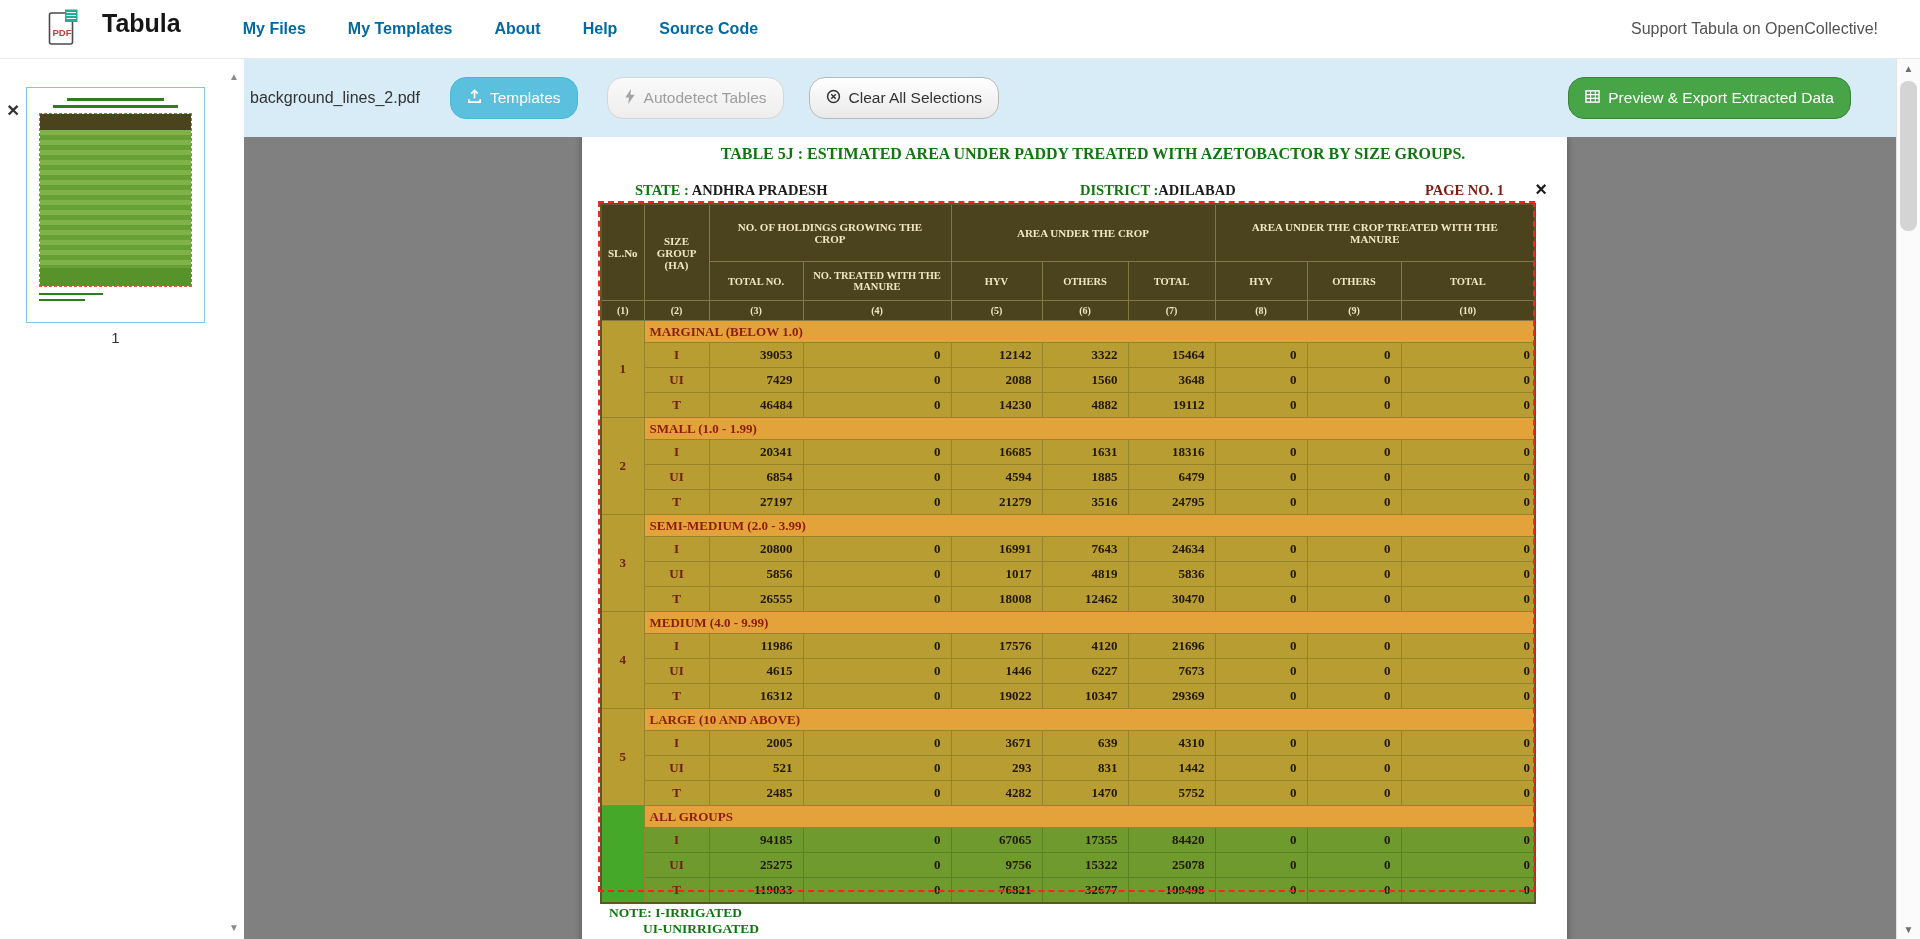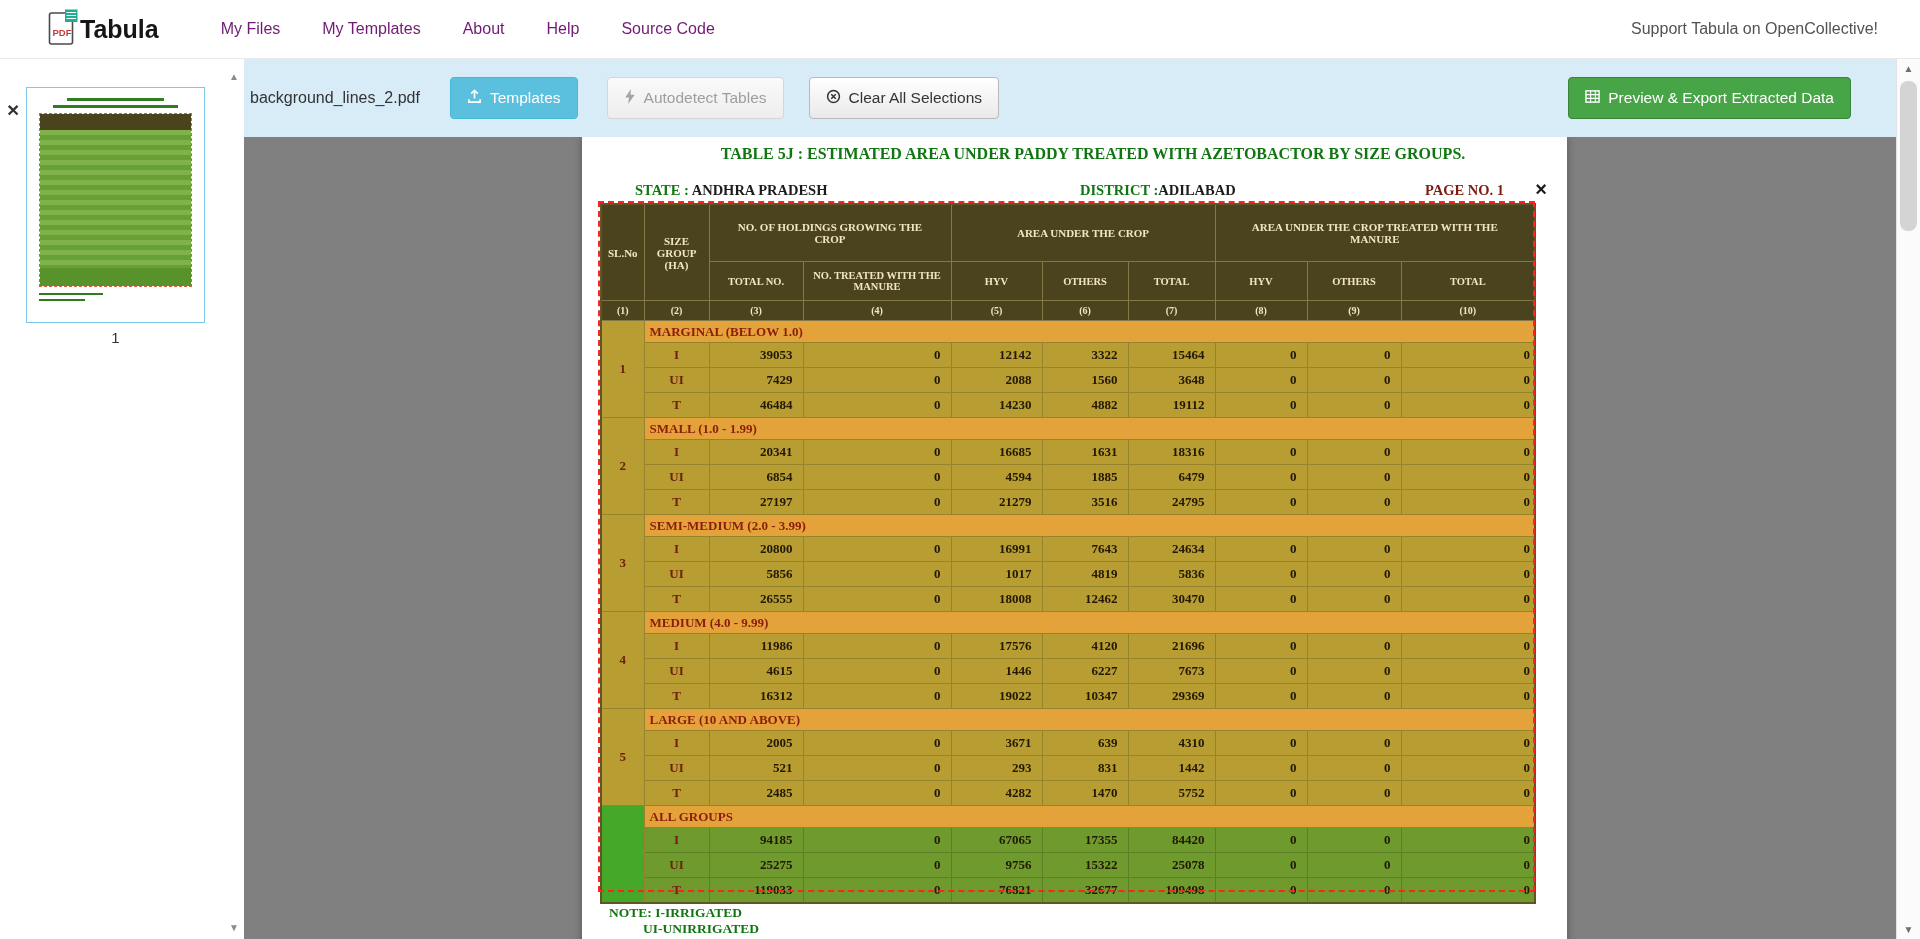--- a/index.html
+++ b/index.html
@@ -3,24 +3,24 @@
 <meta charset="utf-8">
 <style>
   * { margin:0; padding:0; box-sizing:border-box; }
   html,body { background:#fff; }
   body { font-family:"Liberation Sans", sans-serif; }
   .app { position:relative; width:1920px; height:939px; overflow:hidden; background:#fff; }
 
   
   .navbar { position:absolute; top:0; left:0; width:1920px; height:59px; background:#fff;
             display:flex; align-items:center; padding:0 42px 0 48px; border-bottom:1px solid #e9e9e9; z-index:10; }
-  .brand { display:flex; align-items:center; gap:2px; margin-right:62px; cursor:pointer; }
+  .brand { display:flex; align-items:flex-start; gap:24px; margin-right:62px; cursor:pointer; }
   .brand-text { font-size:25px; font-weight:bold; color:#161616; }
   .nav-links { display:flex; gap:42px; }
-  .nav-links .nav-link { font-size:16px; color:#701a75; text-decoration:none; cursor:pointer; }
+  .nav-links .nav-link { font-size:16px; color:#0369a1; text-decoration:none; cursor:pointer;font-weight:bold; }
   .support { margin-left:auto; font-size:16px; color:#525252; cursor:pointer; }
 
   
   .content { position:absolute; top:59px; left:0; width:1920px; height:880px; display:flex; }
 
   
   .sidebar { position:relative; flex:0 0 244px; background:#fff; }
   .thumb-close { position:absolute; left:7px; top:40px; font-size:21px; font-weight:bold; color:#333; line-height:1; cursor:pointer; }
   .scroll-up { position:absolute; right:5px; top:12px; font-size:10px; color:#8a8a8a; cursor:pointer; }
   .scroll-down { position:absolute; right:5px; bottom:6px; font-size:10px; color:#8a8a8a; cursor:pointer; }
@@ -34,21 +34,21 @@
   .mini-note { margin-top:6px; }
   .mini-note div { height:2px; background:#2f7d1f; margin-bottom:4px; }
   .page-num { position:absolute; left:26px; top:270px; width:179px; text-align:center; font-size:15px; color:#333; }
 
   
   .main-col { position:relative; flex:1 1 auto; display:flex; flex-direction:column; }
 
   
   .toolbar { height:78px; background:#d8ecf7; display:flex; align-items:center; padding:0 45px 0 6px; }
   .filename { font-size:16px; color:#333; margin-right:30px; white-space:nowrap; }
-  .btn { display:inline-flex; align-items:center; gap:8px; height:42px; padding:0 16px; border-radius:4px;
+  .btn { display:inline-flex; align-items:center; gap:8px; height:42px; padding:0 16px; border-radius:16px;
          font-size:15.5px; border:1px solid transparent; cursor:pointer; font-family:inherit; white-space:nowrap; }
   .btn-info { background:#5bc0de; border-color:#46b8da; color:#fff; }
   .btn-default { background:linear-gradient(#ffffff,#e9e9e9); border-color:#b9b9b9; color:#333; margin-left:25px; }
   .btn-disabled { background:linear-gradient(#fafafa,#ededed); border-color:#d6d6d6; color:#9e9e9e; margin-left:29px; cursor:default; }
   .btn-success { background:#47a447; border-color:#398439; color:#fff; margin-left:auto; }
 
   
   .viewer { position:relative; flex:1; background:#808080; overflow:hidden; }
   .pdf-page { position:absolute; left:338px; top:0; width:985px; height:820px; background:#fff; box-shadow:0 0 8px rgba(0,0,0,.35); }
   .pdf-title { position:absolute; top:8px; left:0; width:100%; text-align:center;

